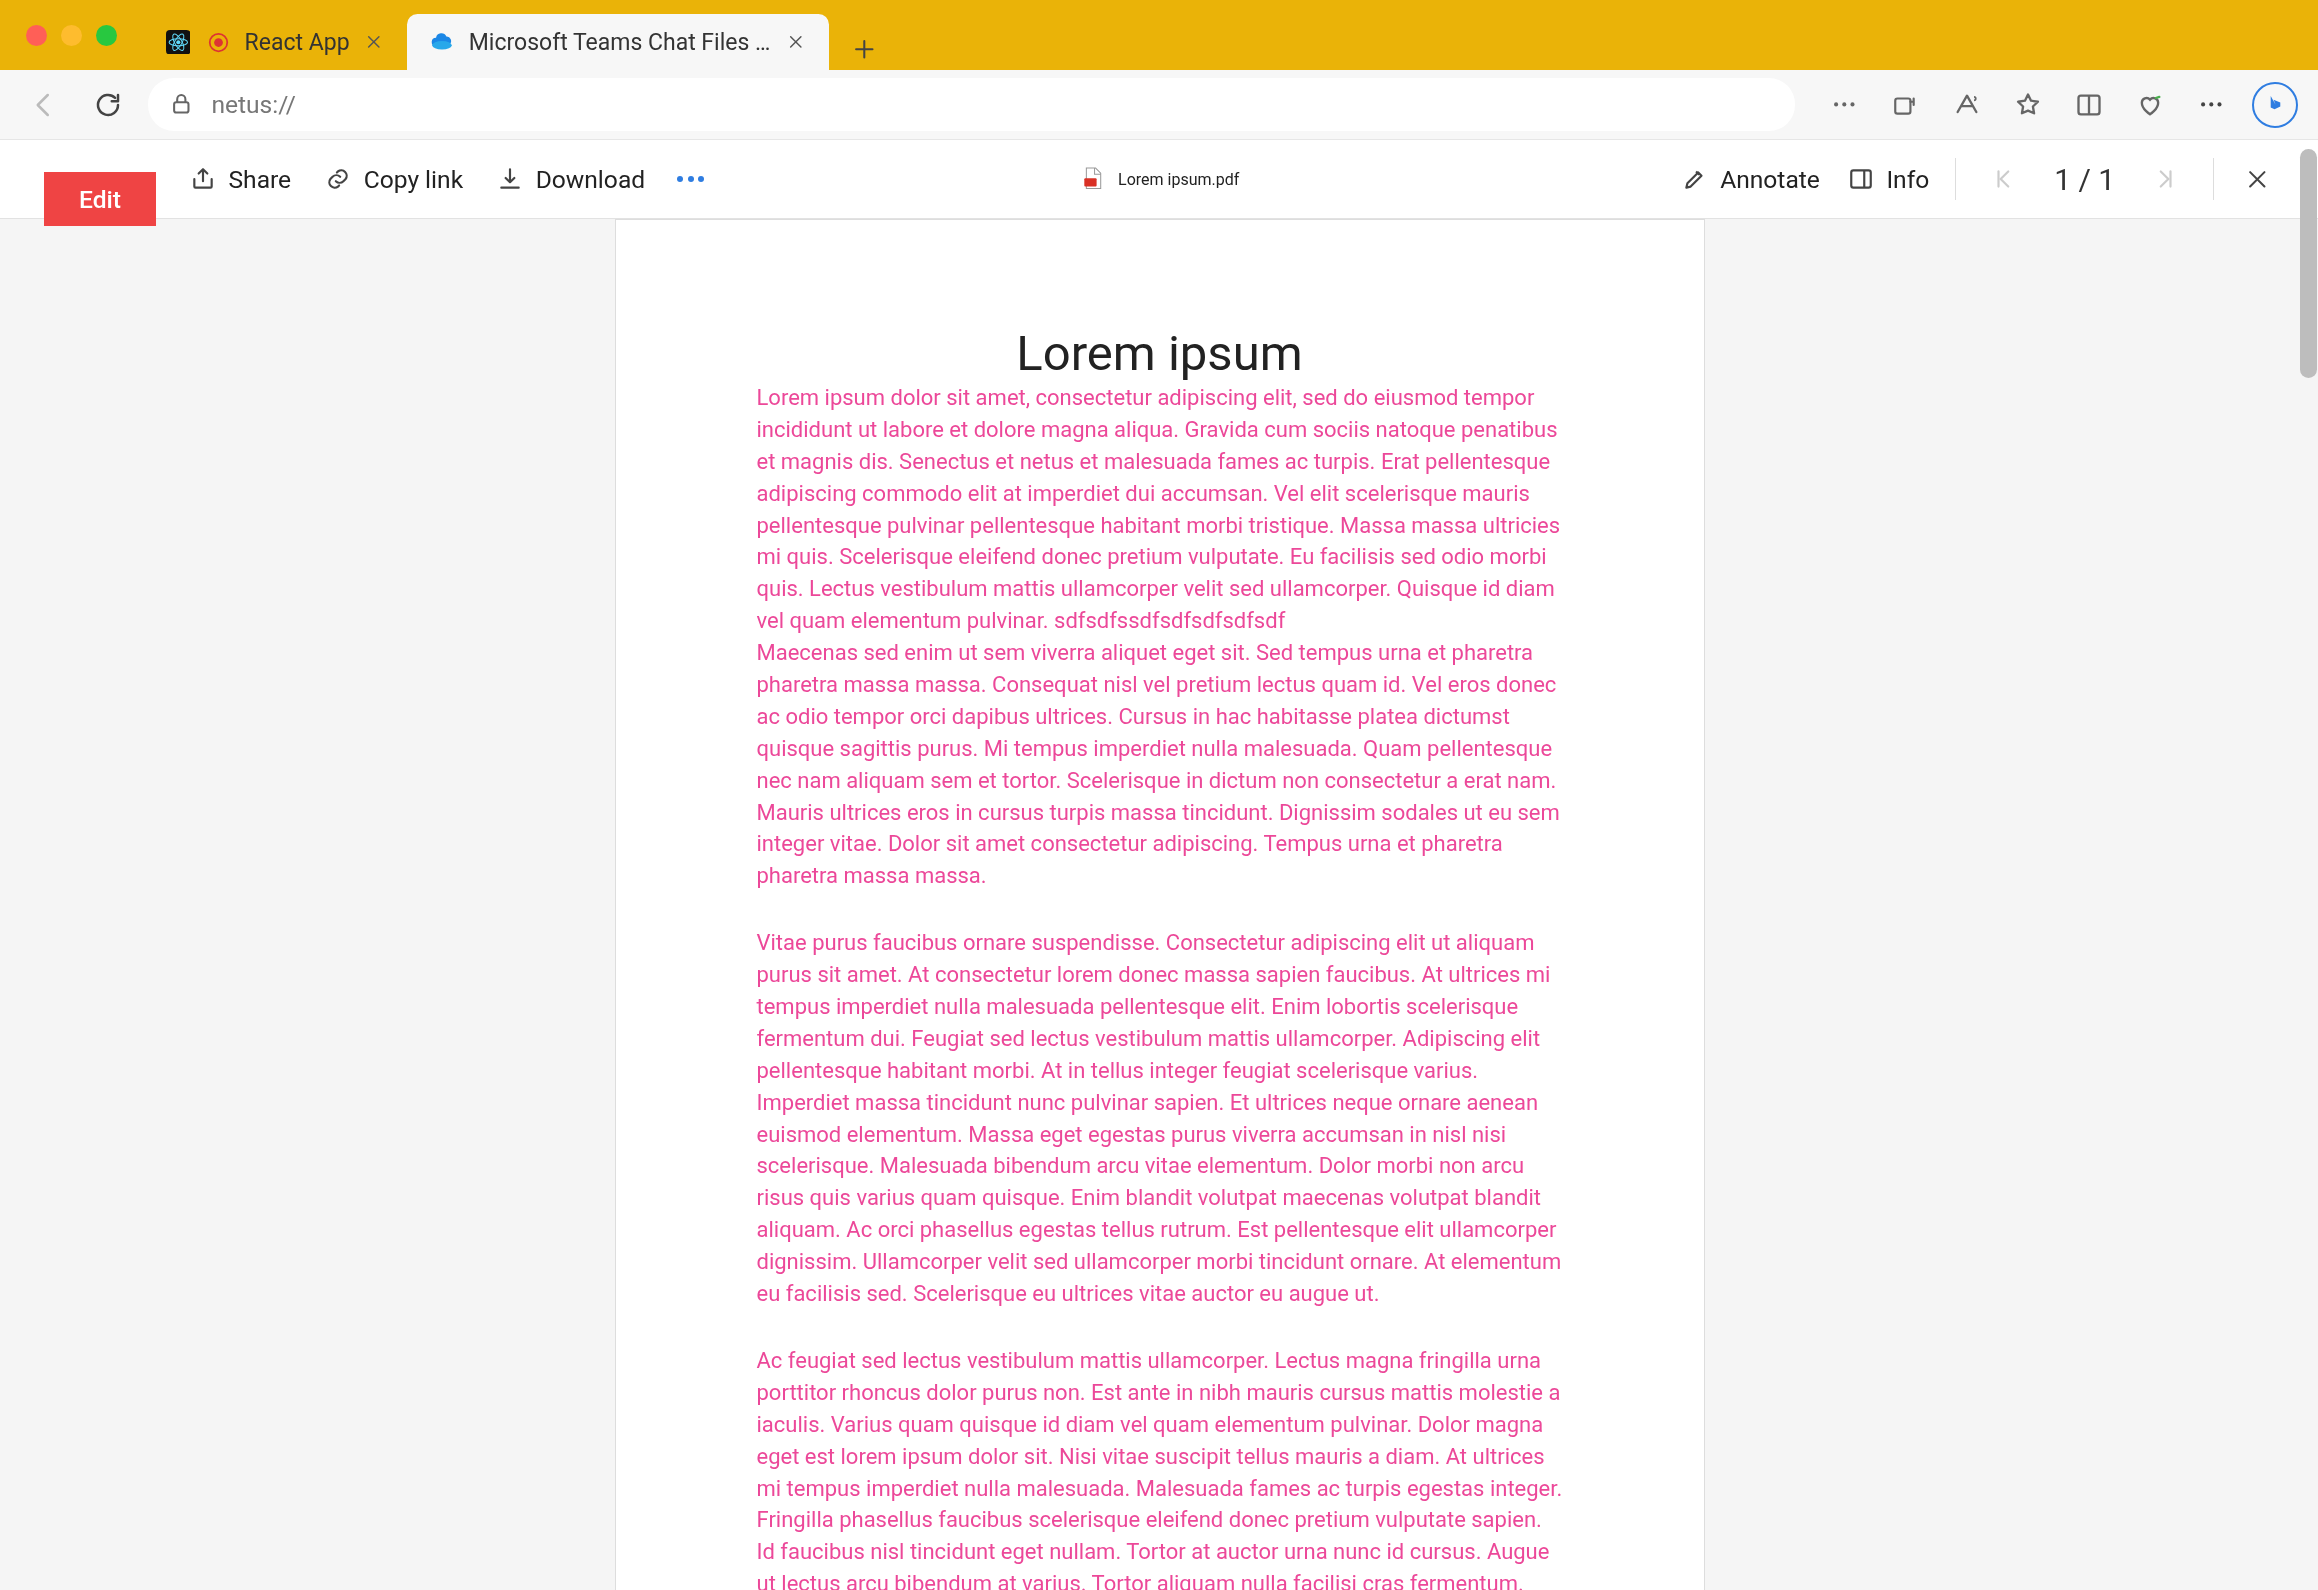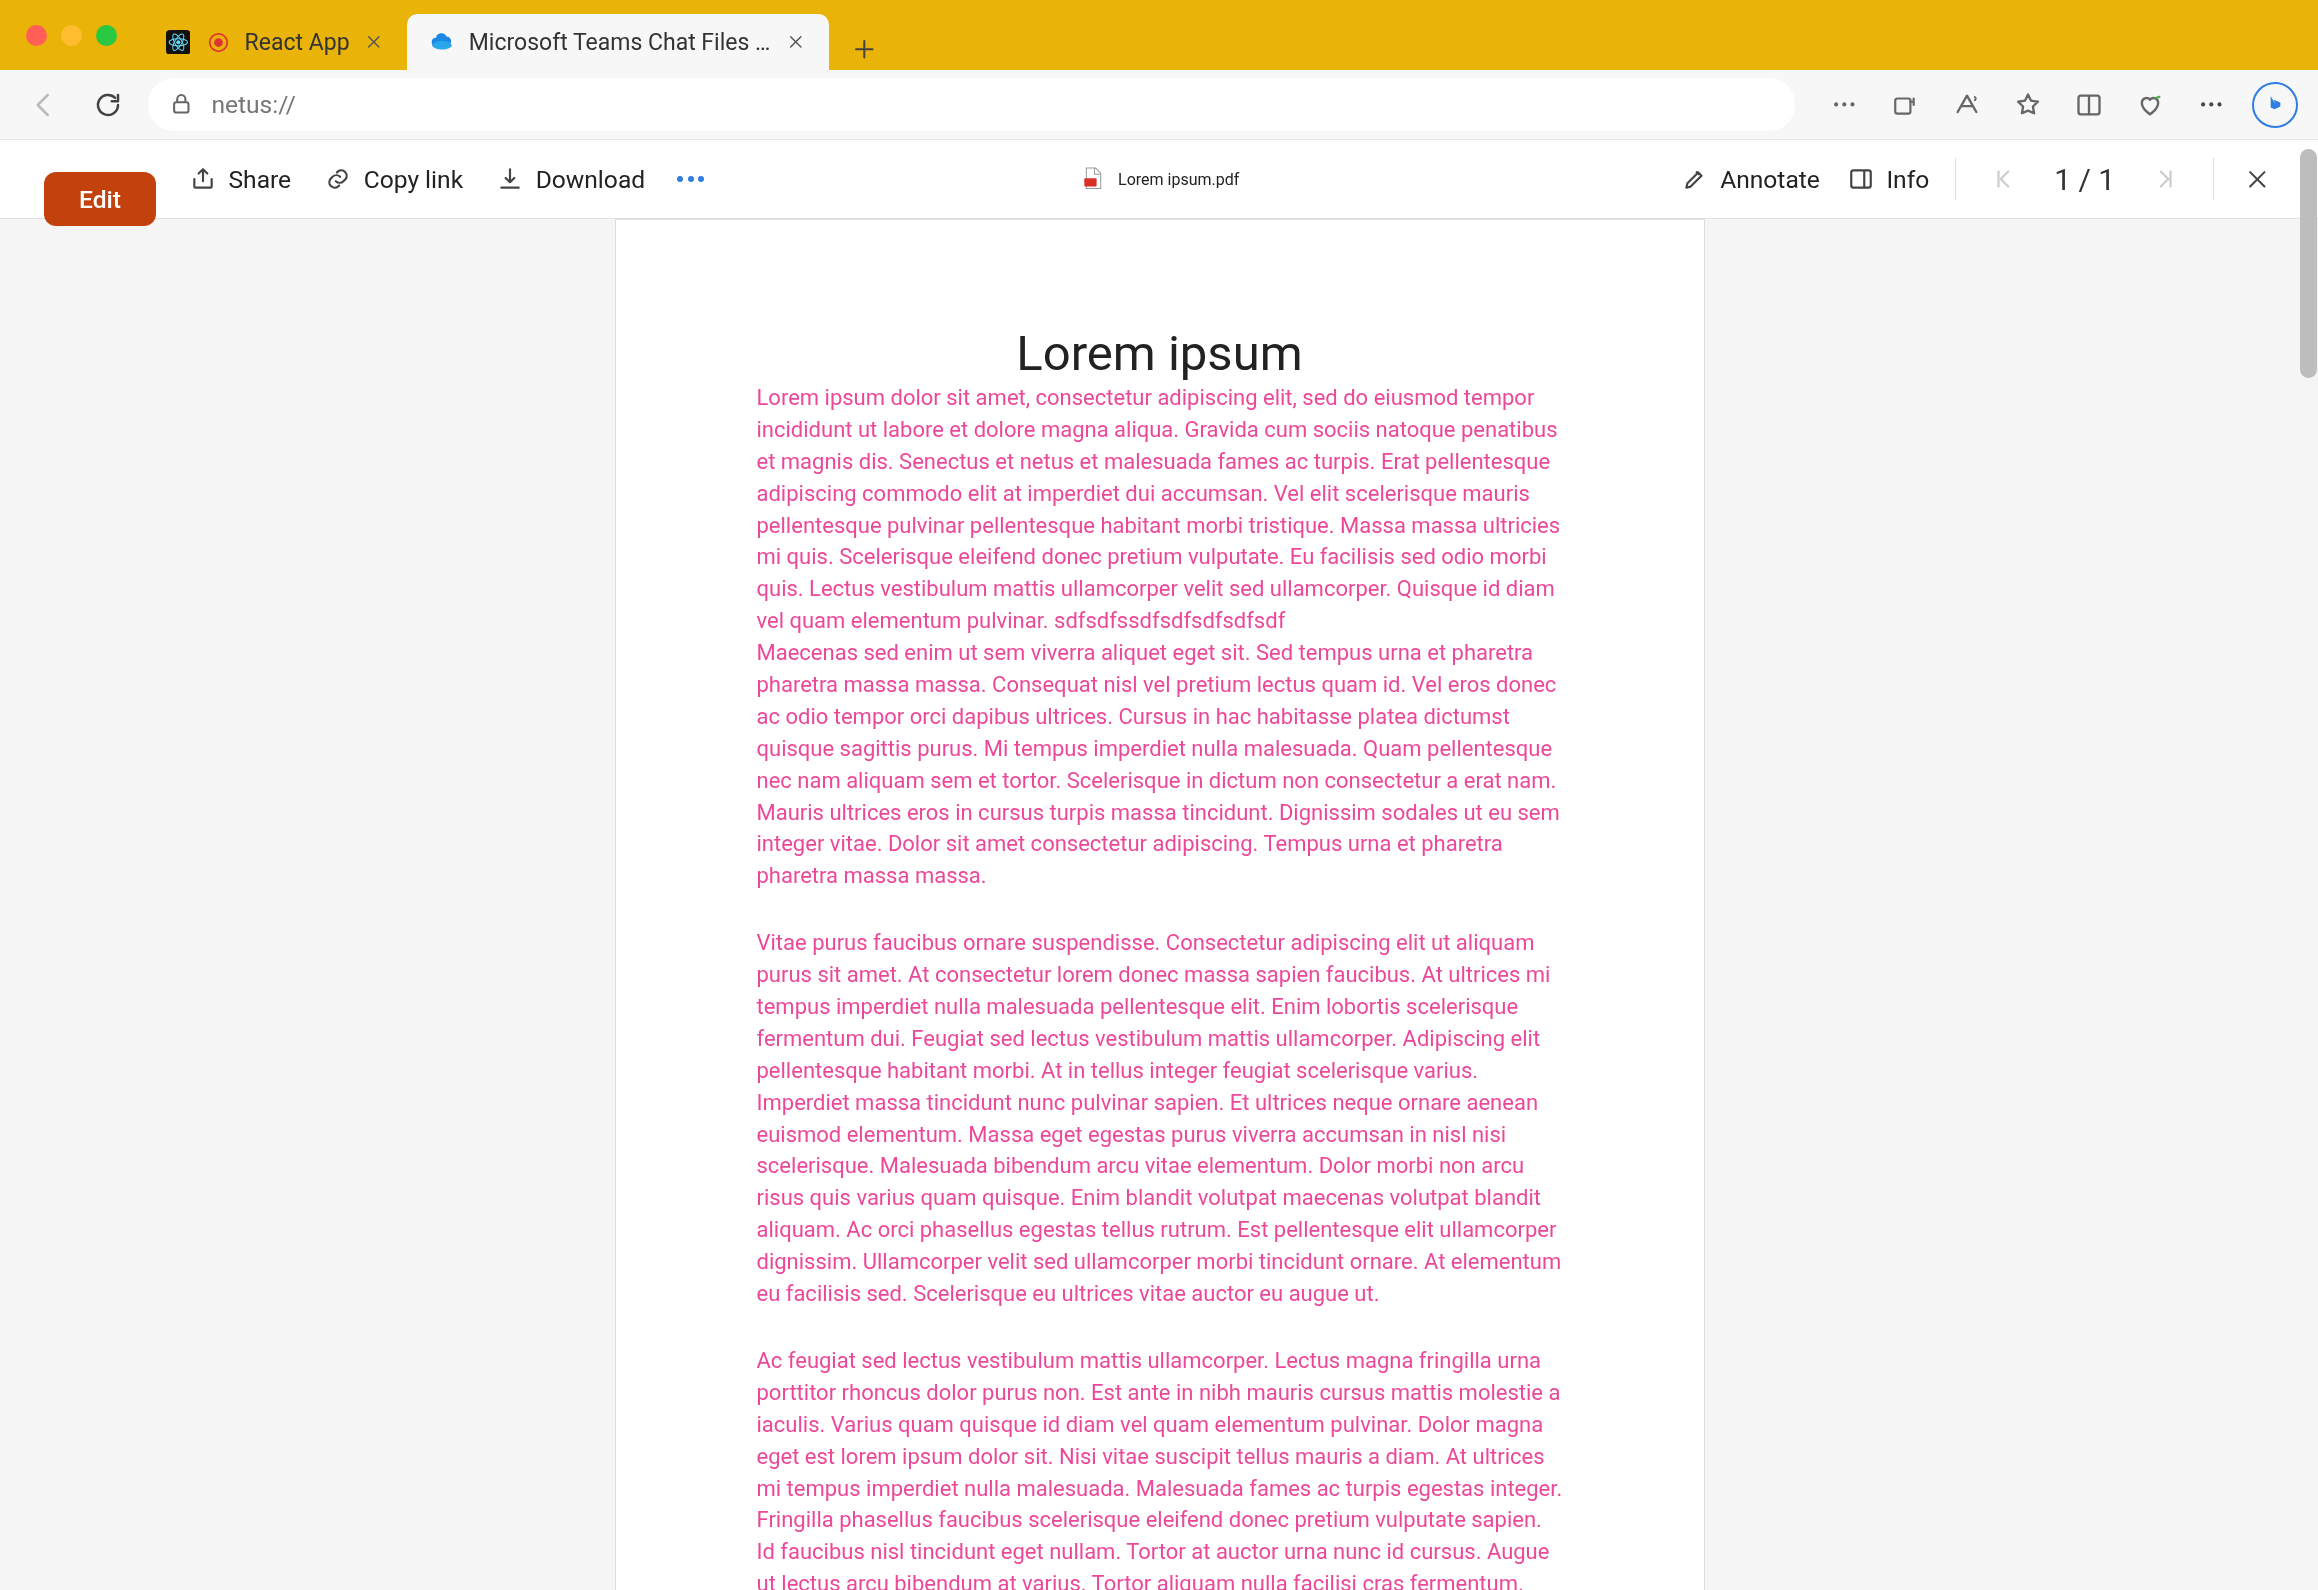--- a/index.html
+++ b/index.html
@@ -59,21 +59,21 @@
     display:flex; align-items:center; justify-content:center; color:#2f7de1; font-weight:bold;
   }
 
   
   .doctoolbar {
     height: 79px; background: #fff; border-bottom: 0.9px solid #e2e2e2;
     display: flex; align-items: center; padding: 0 44px; gap: 32px;
     position: relative;
   }
   .edit-btn {
-    background: #c2410c; color: #fff; border-radius: 12px;
+    background: #ef4444; color: #fff; border-radius: 0;
     padding: 12.3px 35px; font-size: 24.6px; font-weight: 500; margin-top: 40px;
   }
   .tool-item {
     display: flex; align-items: center; gap: 10.5px; font-size: 24.6px; color: #222;
   }
   .tool-icon { width: 30px; height: 30px; display:flex; align-items:center; justify-content:center; color:#444; }
   .more-dots { color: #2f7de1; display:flex; gap:4.4px; }
   .more-dots span { width:6.2px; height:6.2px; border-radius:50%; background:#2f7de1; }
 
   .doc-title-center {

